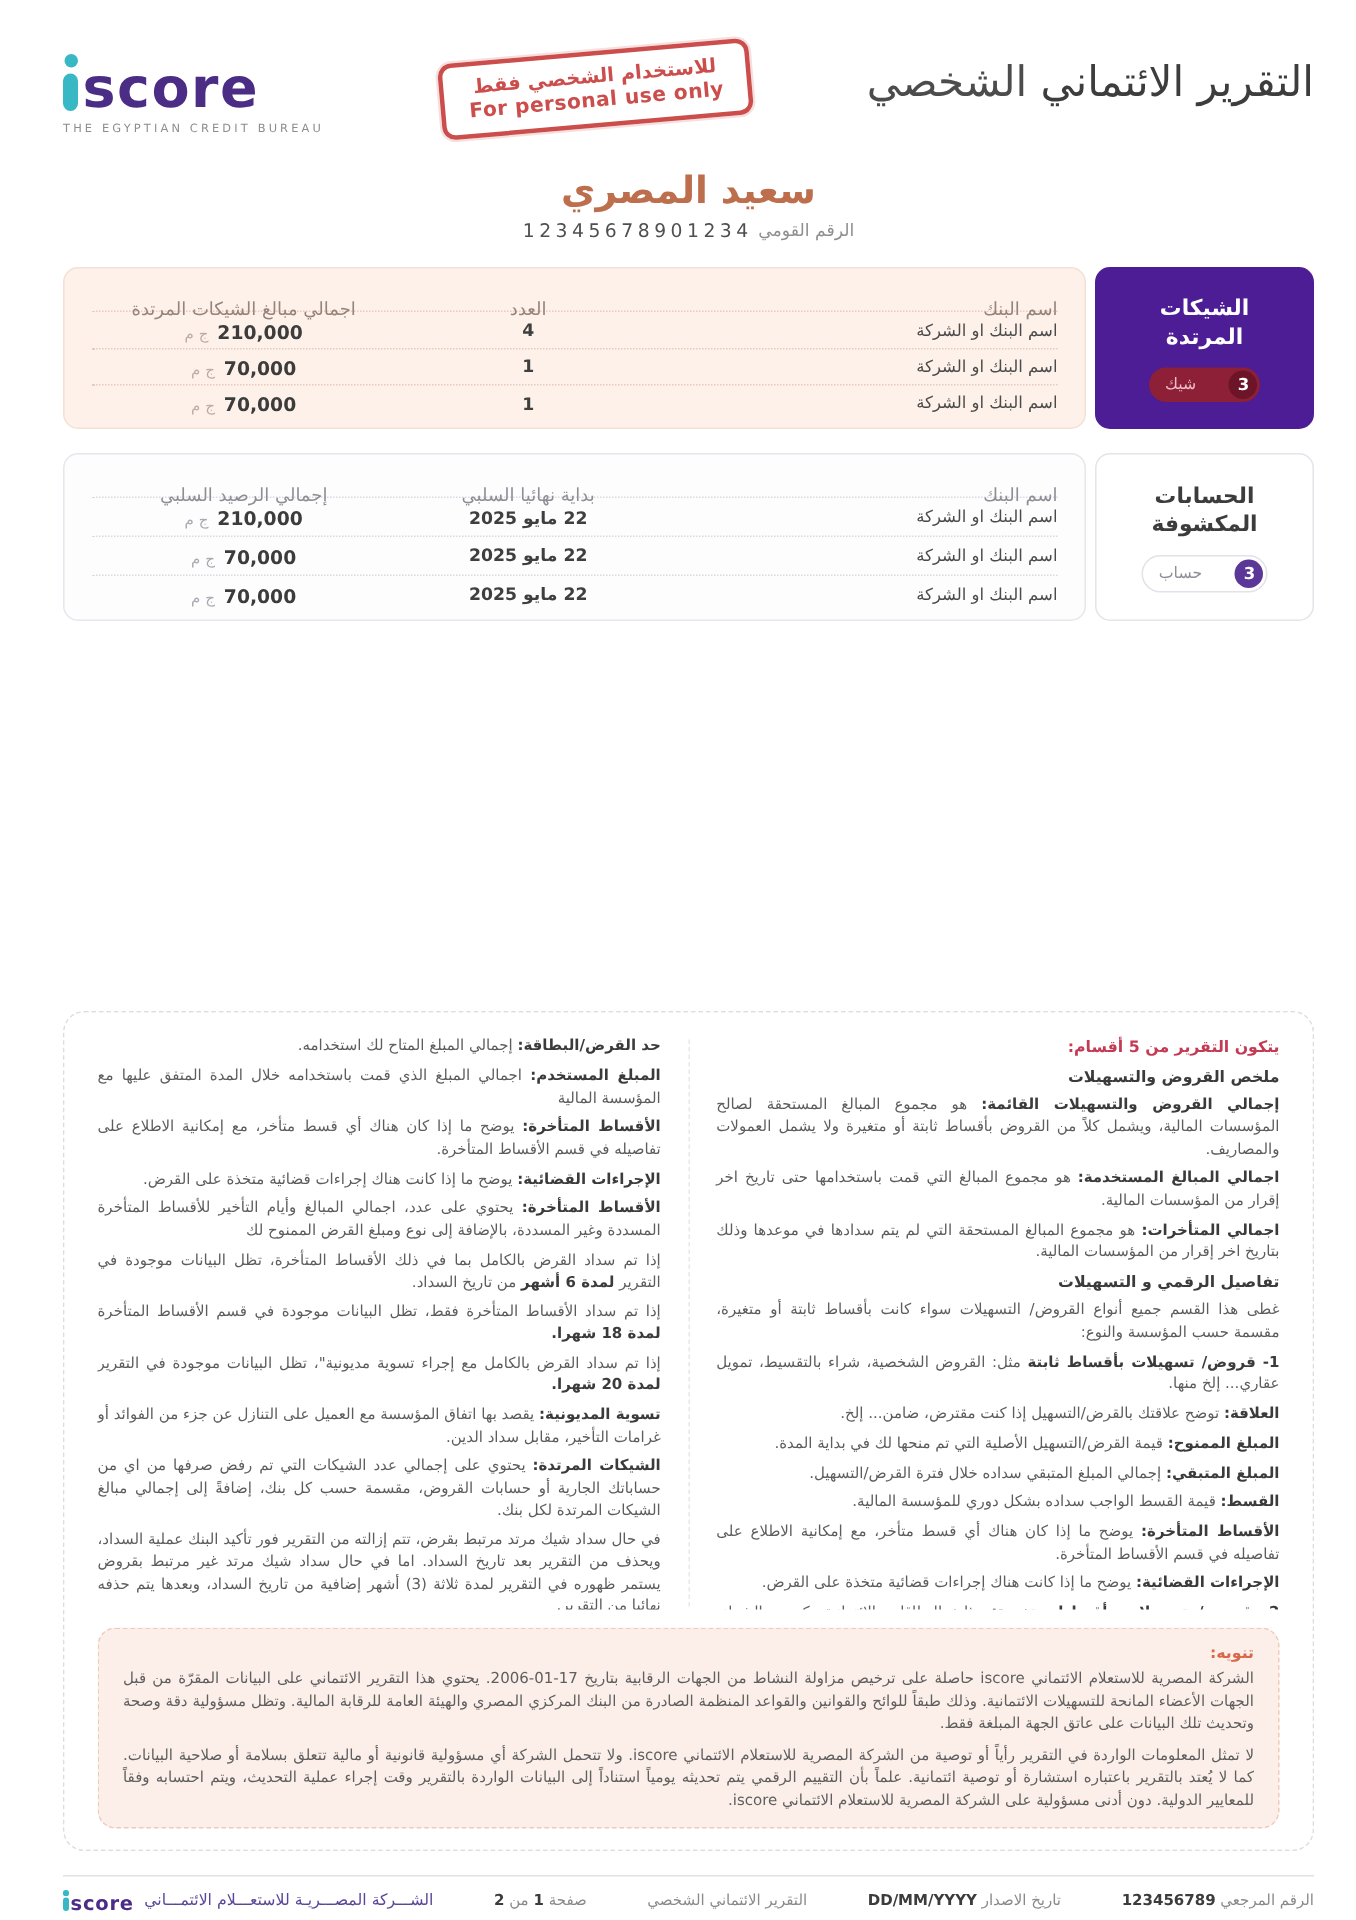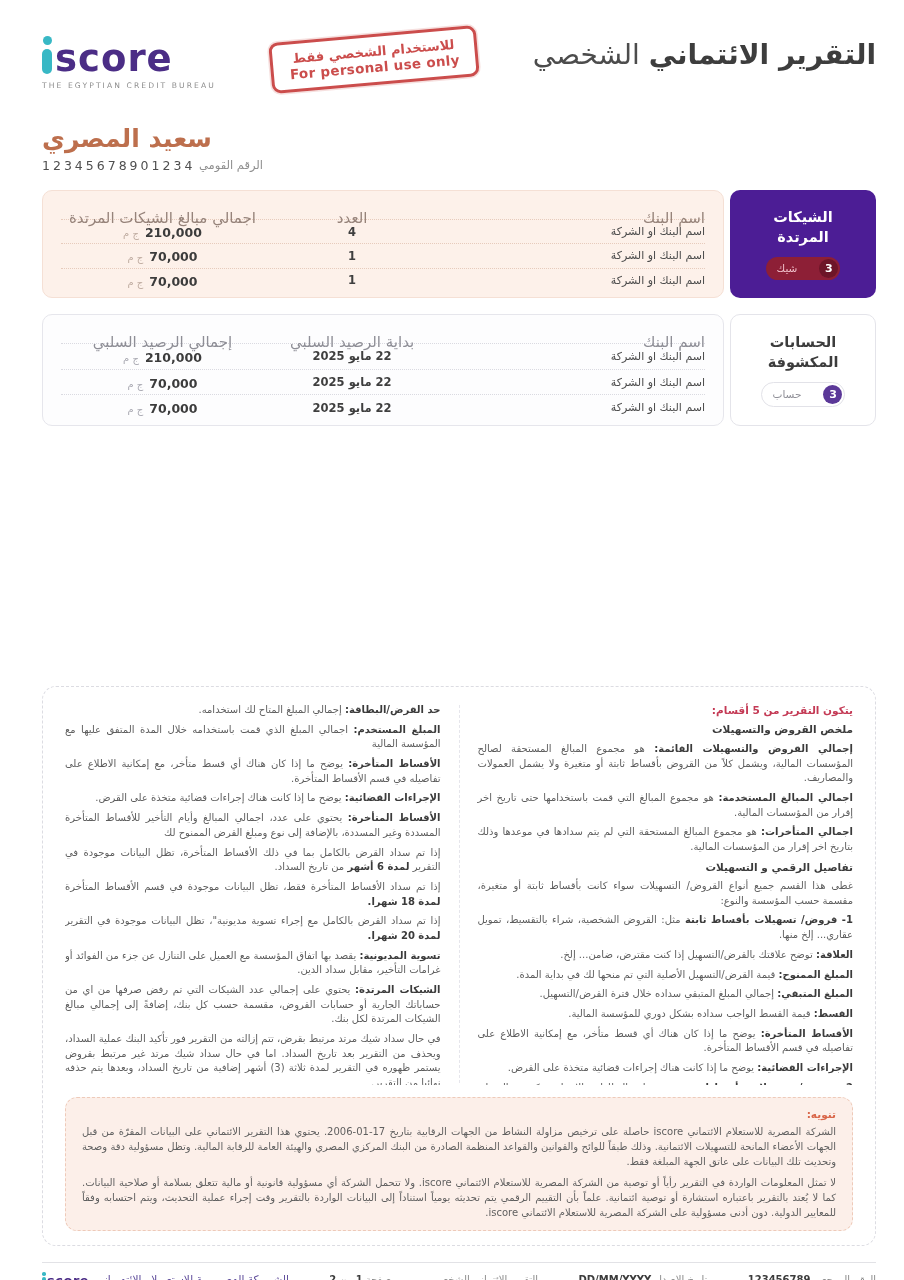--- a/index.html
+++ b/index.html
@@ -3,37 +3,37 @@
 <meta charset="utf-8">
 <style>
   html,body{margin:0;padding:0;background:#fff;}
   .page{width:904px;height:1280px;box-sizing:border-box;position:relative;overflow:hidden;
         background:#ffffff;padding:26px 28px 0 42px;direction:rtl;
         font-family:"DejaVu Sans","Liberation Sans",sans-serif;}
 
   
   .top{display:flex;justify-content:space-between;align-items:flex-start;min-height:78px;}
   .title{font-size:28px;color:#3d3d3d;margin-top:12px;white-space:nowrap;}
-  .t-bold{font-weight:bold;}
+  .t-bold{font-weight:normal;}
   .t-light{font-weight:normal;color:#4c4c4c;}
   .stamp{transform:rotate(-5deg);border:3px solid #c8403f;border-radius:9px;color:#c8403f;
          text-align:center;padding:7px 16px;margin-top:8px;opacity:.93;
          box-shadow:0 0 0 1.5px rgba(200,64,63,.18);}
   .stamp-ar{font-size:13px;font-weight:bold;}
   .stamp-en{font-size:13.5px;font-weight:bold;letter-spacing:.3px;direction:ltr;}
   .logo{direction:ltr;text-align:left;margin-top:10px;}
   .logo-row{display:flex;align-items:flex-end;}
   .logo-i{display:flex;flex-direction:column;align-items:center;margin-right:3px;}
   .dot{width:9px;height:9px;border-radius:50%;background:#38b8c5;margin-bottom:4px;}
   .stem{width:10px;height:25px;border-radius:6px;background:#38b8c5;}
   .logo-score{font-size:37px;font-weight:bold;color:#4b2d86;line-height:.78;letter-spacing:1px;}
   .logo-tag{font-size:7.6px;color:#8d8d8d;letter-spacing:2.1px;margin-top:7px;white-space:nowrap;}
 
   
-  .person{text-align:left;margin-top:20px;}
+  .person{text-align:center;margin-top:8px;}
   .person-name{font-size:25px;font-weight:bold;color:#bd6f4d;}
   .person-id{margin-top:5px;font-size:11.5px;color:#8f8f8f;}
   .id-value{color:#4f4f4f;font-size:12.5px;letter-spacing:3px;direction:ltr;display:inline-block;vertical-align:middle;}
 
   
   .band{display:flex;gap:6px;margin-top:17px;height:108px;}
   .band.second{margin-top:16px;height:112px;}
   .side{width:146px;border-radius:10px;display:flex;flex-direction:column;align-items:center;
         justify-content:center;gap:9px;flex-shrink:0;box-sizing:border-box;}
   .side-red{background:#4c1d95;}
@@ -53,21 +53,21 @@
   .badge-light .badge-unit{color:#8f8f97;}
 
   .tbl{flex:1;border-radius:10px;padding:5px 18px;display:flex;flex-direction:column;
        justify-content:center;box-sizing:border-box;}
   .tbl-peach{background:#fdf1ea;border:1px solid #f5e0d5;}
   .tbl-white{background:#fdfdfe;border:1px solid #e6e6ec;}
   .tr{display:flex;align-items:center;height:25px;}
   .tr.th{height:23px;}
   .tr:not(:last-child){border-bottom:1.6px dotted #e7cbbc;}
   .tbl-white .tr:not(:last-child){border-bottom-color:#dadae1;}
-  .tr.th .td{font-size:15px;color:#96837a;font-weight:normal;margin-top:21px;}
+  .tr.th .td{font-size:12px;color:#96837a;font-weight:normal;margin-top:21px;}
   .tbl-white .tr.th .td{color:#8e8e96;}
   .c-bank{flex:1.5;font-size:11px;color:#4b4b4b;}
   .c-mid{flex:1;text-align:center;font-size:11.5px;color:#3f3f3f;font-weight:bold;}
   .tr.th .c-mid{font-weight:normal;}
   .c-amt{flex:1.15;text-align:center;}
   .c-amt .num{font-size:12.5px;color:#3c3c3c;}
   .c-amt .cur{font-size:10px;color:#bfaca1;margin-right:6px;}
   .tbl-white .c-amt .cur{color:#a9a9b2;}
 
   
@@ -178,21 +178,21 @@
         <div>المكشوفة</div>
       </div>
       <div class="badge badge-light">
         <span class="badge-circle">3</span>
         <span class="badge-unit">حساب</span>
       </div>
     </aside>
     <div class="tbl tbl-white">
       <div class="tr th">
         <div class="td c-bank">اسم البنك</div>
-        <div class="td c-mid">بداية الرصيد السلبي</div>
+        <div class="td c-mid">بداية نهائيا السلبي</div>
         <div class="td c-amt">إجمالي الرصيد السلبي</div>
       </div>
       <div class="tr">
         <div class="td c-bank">اسم البنك او الشركة</div>
         <div class="td c-mid">22 مايو 2025</div>
         <div class="td c-amt"><b class="num">210,000</b><span class="cur">ج م</span></div>
       </div>
       <div class="tr">
         <div class="td c-bank">اسم البنك او الشركة</div>
         <div class="td c-mid">22 مايو 2025</div>

